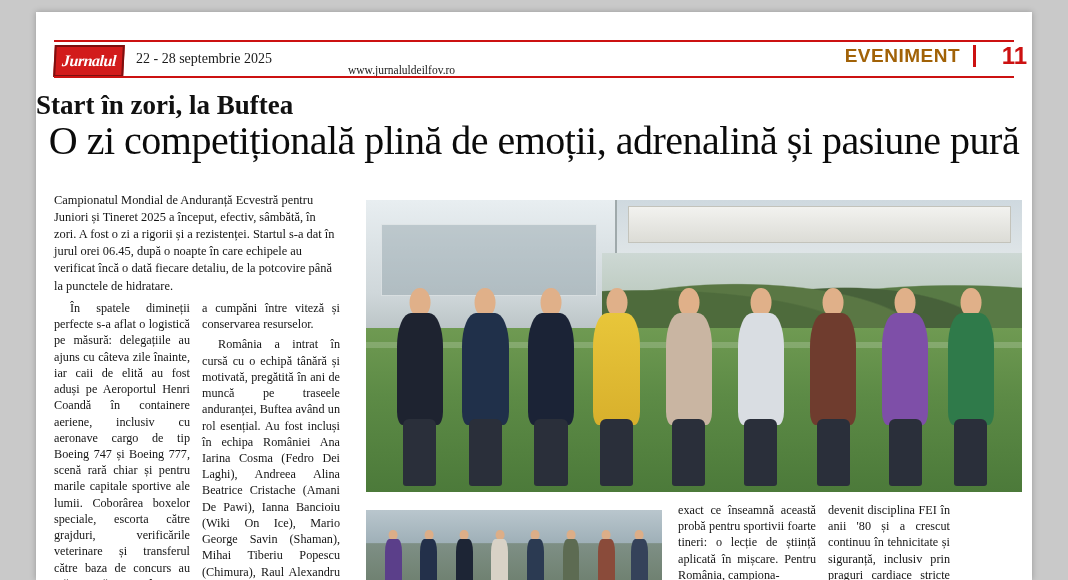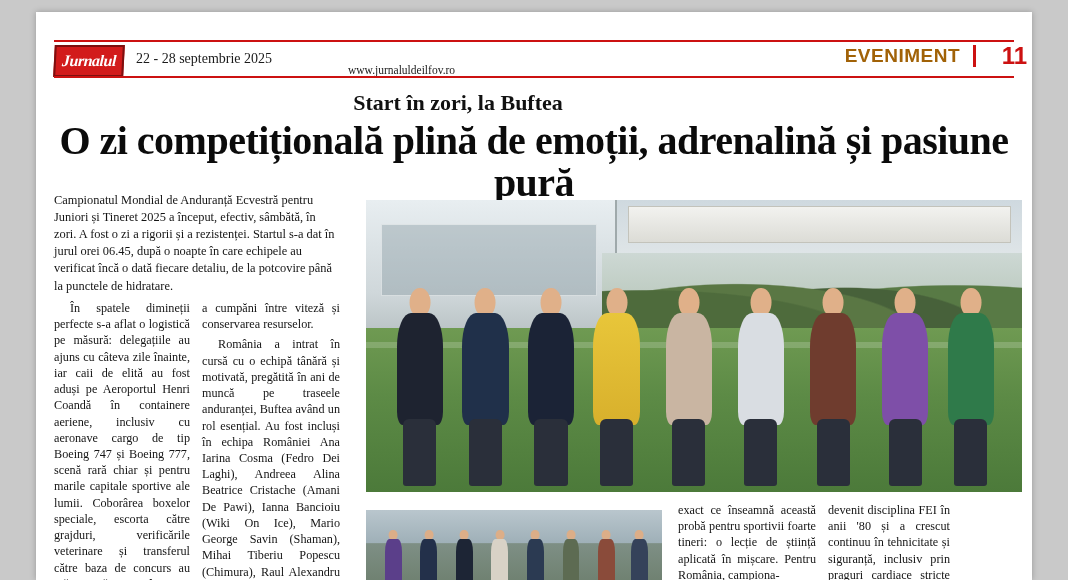--- a/index.html
+++ b/index.html
@@ -116,34 +116,34 @@
     height: 1.5px;
     background: #cc1111;
   }
 
   
   .kicker {
     position: absolute;
     left: 0;
     top: 78px;
     width: 844px;
-    text-align: center;
+    text-align: left;
     font-family: "Liberation Serif", serif;
     font-weight: bold;
-    font-size: 22px;
+    font-size: 27px;
     color: #111111;
   }
   .headline {
     position: absolute;
     left: 8px;
     top: 108px;
     width: 980px;
     text-align: center;
     font-family: "Liberation Serif", serif;
-    font-weight: bold;
+    font-weight: normal;
     font-size: 40px;
     letter-spacing: -0.5px;
     color: #0b0b0b;
     line-height: 1.05;
   }
 
   
   .lead {
     position: absolute;
     left: 18px;

